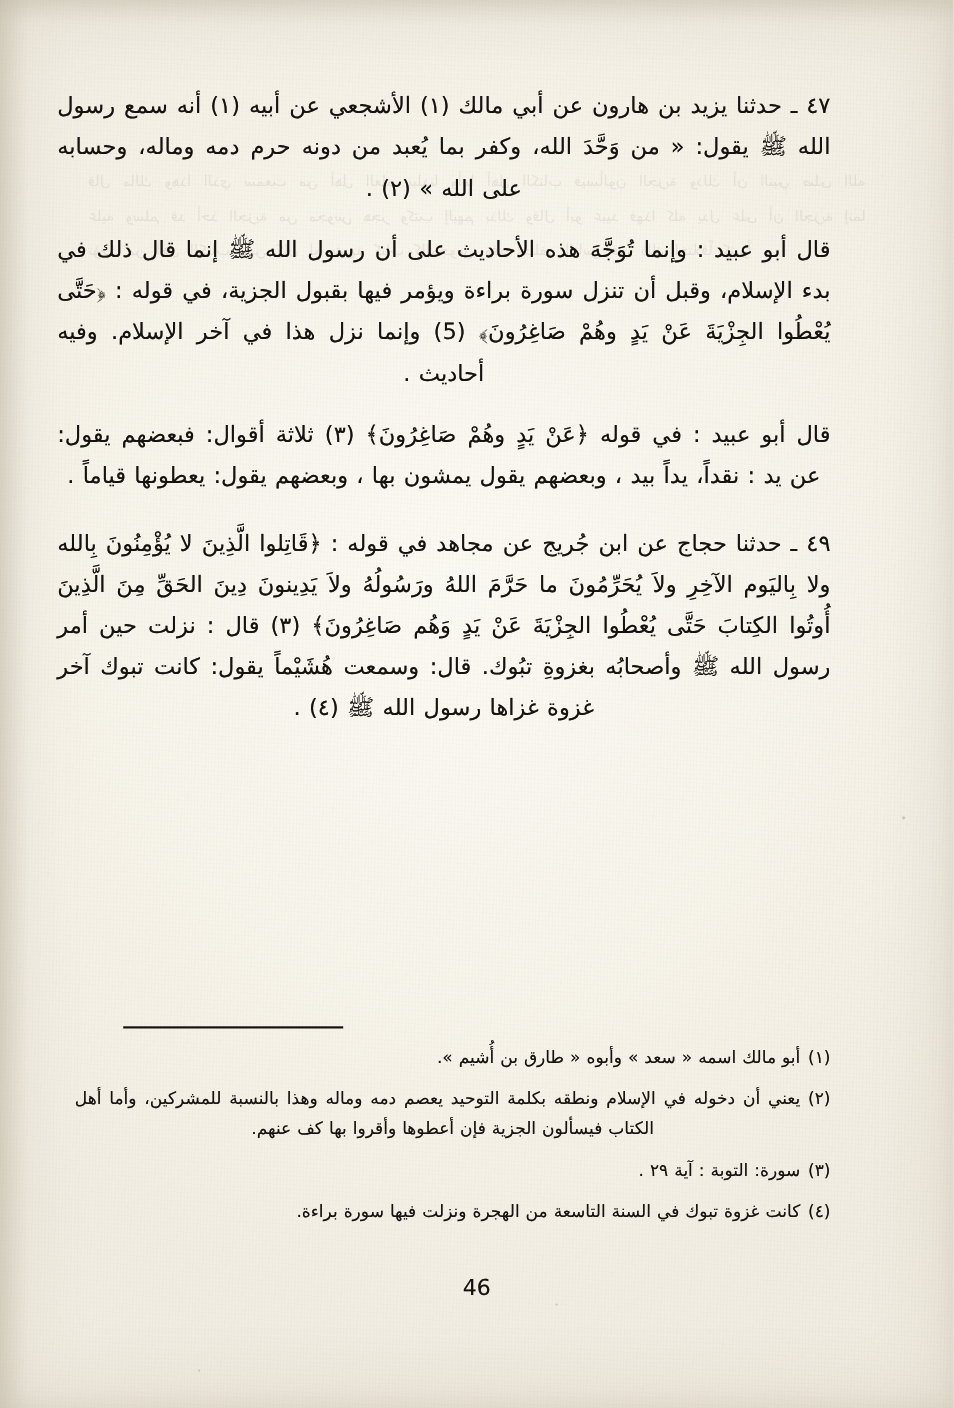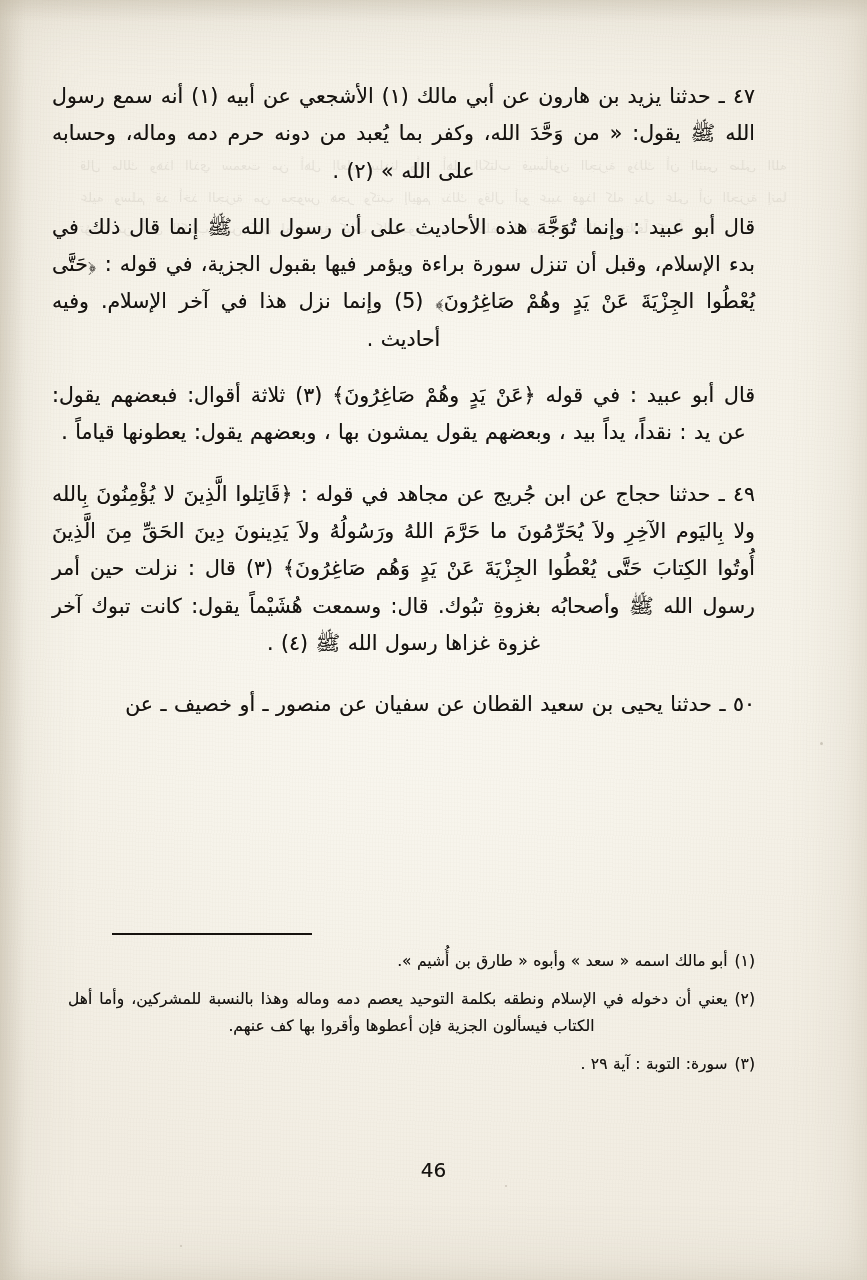--- a/index.html
+++ b/index.html
@@ -126,34 +126,36 @@
 
 <div class="page">
   <div class="bleed">قال مالك وهذا الذي سمعت من أهل العلم ببلدنا وأما أهل الكتاب فيسألون الجزية وذلك أن النبي صلى الله عليه وسلم قد أخذ الجزية من مجوس هجر وكتب إليهم بذلك وقال أبو عبيد فهذا كله يدل على أن الجزية إنما تؤخذ من أهل الكتاب ومن كان له شبهة كتاب كالمجوس وقد اختلف الناس في ذلك اختلافاً كثيراً</div>
   <div class="grain"></div>
 
   <div class="content">
     <p class="para">٤٧ ـ حدثنا يزيد بن هارون عن أبي مالك (١) الأشجعي عن أبيه (١) أنه سمع رسول الله ﷺ يقول: « من وَحَّدَ الله، وكفر بما يُعبد من دونه حرم دمه وماله، وحسابه على الله » (٢) .</p>
     <p class="para">قال أبو عبيد : وإنما تُوَجَّهَ هذه الأحاديث على أن رسول الله ﷺ إنما قال ذلك في بدء الإسلام، وقبل أن تنزل سورة براءة ويؤمر فيها بقبول الجزية، في قوله : ﴿حَتَّى يُعْطُوا الجِزْيَةَ عَنْ يَدٍ وهُمْ صَاغِرُونَ﴾ (5) وإنما نزل هذا في آخر الإسلام. وفيه أحاديث .</p>
     <p class="para gap">قال أبو عبيد : في قوله ﴿عَنْ يَدٍ وهُمْ صَاغِرُونَ﴾ (٣) ثلاثة أقوال: فبعضهم يقول: عن يد : نقداً، يداً بيد ، وبعضهم يقول يمشون بها ، وبعضهم يقول: يعطونها قياماً .</p>
     <p class="para gap">٤٩ ـ حدثنا حجاج عن ابن جُريج عن مجاهد في قوله : ﴿قَاتِلوا الَّذِينَ لا يُؤْمِنُونَ بِالله ولا بِاليَوم الآخِرِ ولاَ يُحَرِّمُونَ ما حَرَّمَ اللهُ ورَسُولُهُ ولاَ يَدِينونَ دِينَ الحَقِّ مِنَ الَّذِينَ أُوتُوا الكِتابَ حَتَّى يُعْطُوا الجِزْيَةَ عَنْ يَدٍ وَهُم صَاغِرُونَ﴾ (٣) قال : نزلت حين أمر رسول الله ﷺ وأصحابُه بغزوةِ تبُوك. قال: وسمعت هُشَيْماً يقول: كانت تبوك آخر غزوة غزاها رسول الله ﷺ (٤) .</p>
-    <p class="para last-right">٥٠ ـ حدثنا يحيى بن سعيد القطان عن سفيان عن منصور ـ أو خصيف ـ عن</p>
   </div>
 
   <div class="fn-rule"></div>
 
   <div class="footnotes">
     <p class="fn-item single">
       <span class="fn-num">(١)</span><span>أبو مالك اسمه « سعد » وأبوه « طارق بن أُشيم ».</span>
     </p>
     <p class="fn-item">
       <span class="fn-num">(٢)</span><span>يعني أن دخوله في الإسلام ونطقه بكلمة التوحيد يعصم دمه وماله وهذا بالنسبة للمشركين، وأما أهل الكتاب فيسألون الجزية فإن أعطوها وأقروا بها كف عنهم.</span>
     </p>
     <p class="fn-item single">
       <span class="fn-num">(٣)</span><span>سورة: التوبة : آية ٢٩ .</span>
+    </p>
+    <p class="fn-item single">
+      <span class="fn-num">(٤)</span><span>كانت غزوة تبوك في السنة التاسعة من الهجرة ونزلت فيها سورة براءة.</span>
     </p>
   </div>
 
   <div class="page-num">46</div>
 
   <div class="speck" style="left:820px;top:742px;width:3px;height:3px;"></div>
   <div class="speck" style="left:505px;top:1185px;width:2px;height:2px;"></div>
   <div class="speck" style="left:180px;top:1245px;width:2px;height:2px;"></div>
 
   <div class="edge-left"></div>

